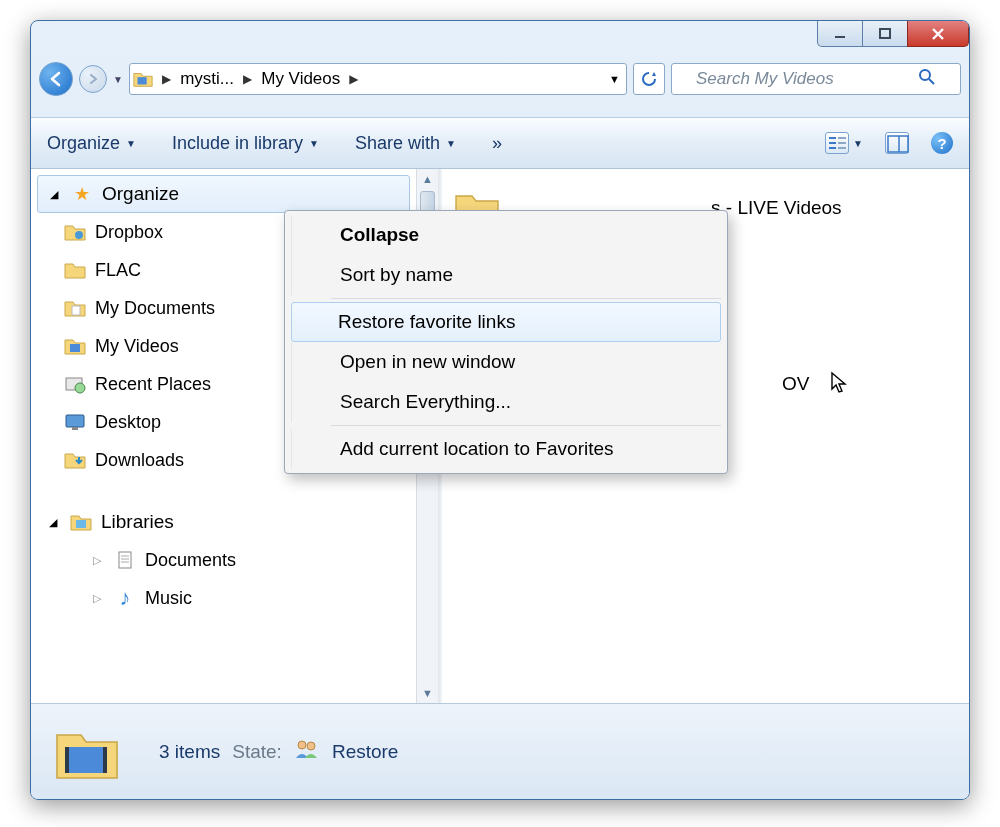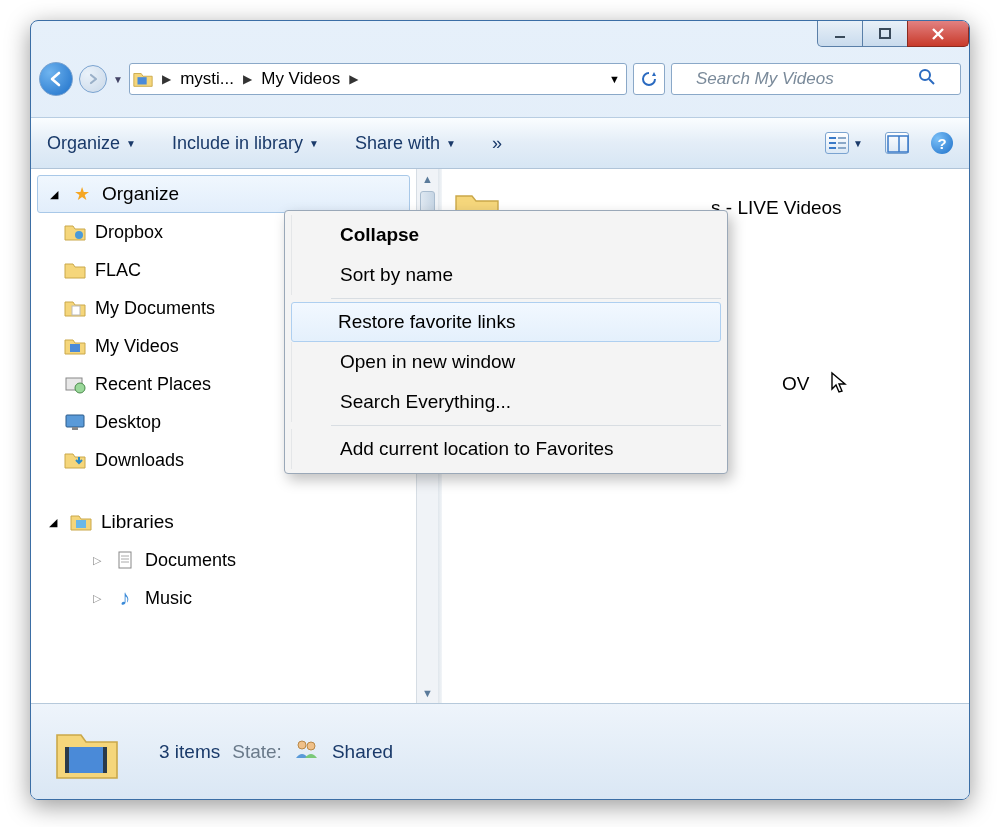--- a/index.html
+++ b/index.html
@@ -312,21 +312,21 @@
       <span style="color:#1a3a6a;margin-left:16px;">3 items</span>
       <span class="lbl">State:</span>
       <span>
         <svg width="26" height="22">
             <circle cx="8" cy="7" r="4" fill="#f0c088" stroke="#b88848"></circle>
             <circle cx="17" cy="8" r="4" fill="#f0c088" stroke="#b88848"></circle>
             <path d="M2 20 q6 -8 12 0" fill="#5a9ad8"></path>
             <path d="M11 20 q6 -8 12 0" fill="#7ac878"></path>
           </svg>
       </span>
-      <span>Shared</span>
+      <span>Restore</span>
     </div>
   </div>
 
 </div>
 
 <div class="context-menu">
   <div class="cm-item bold">Collapse</div>
   <div class="cm-item">Sort by name</div>
   <div class="cm-sep"></div>
   <div class="cm-item hover">Restore favorite links</div>

